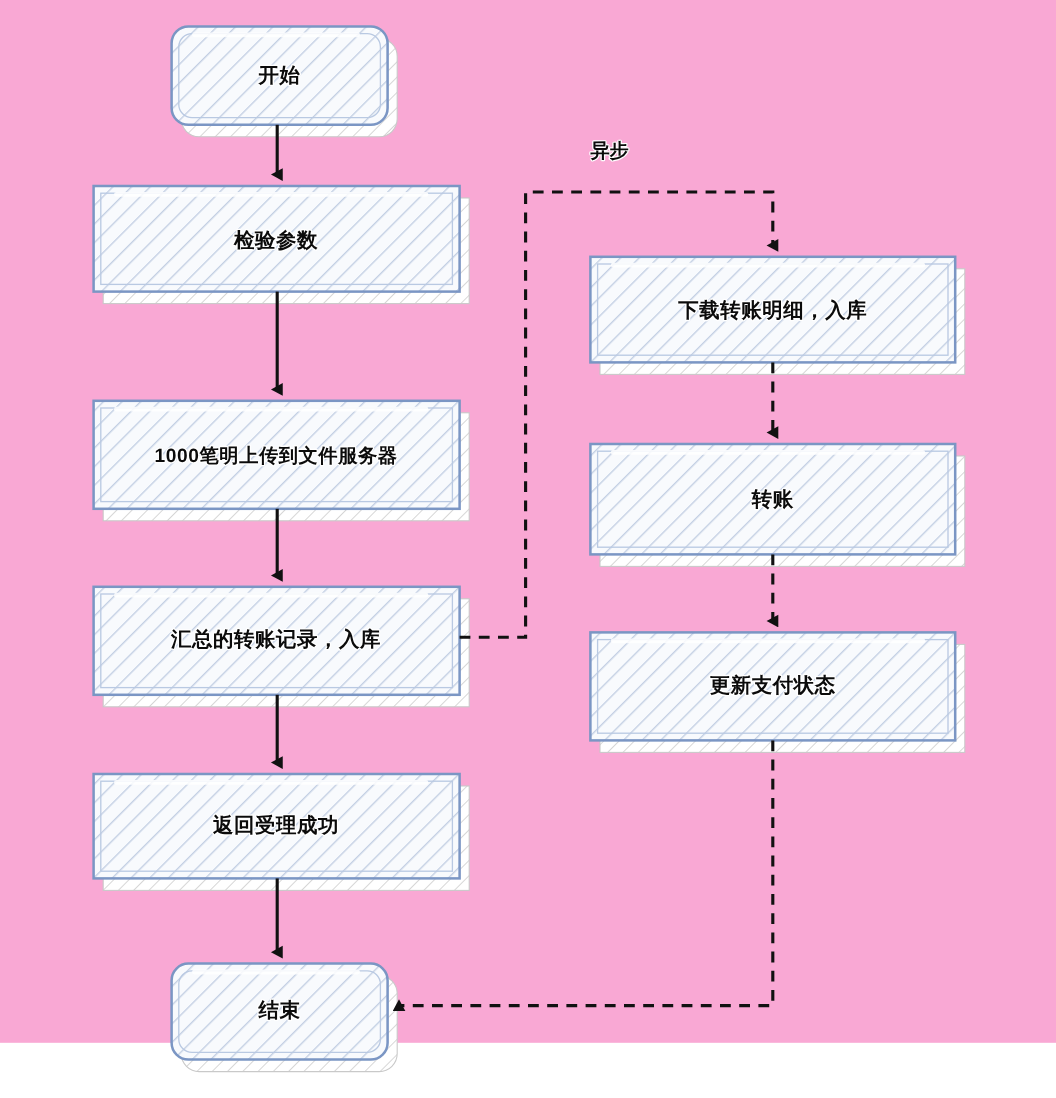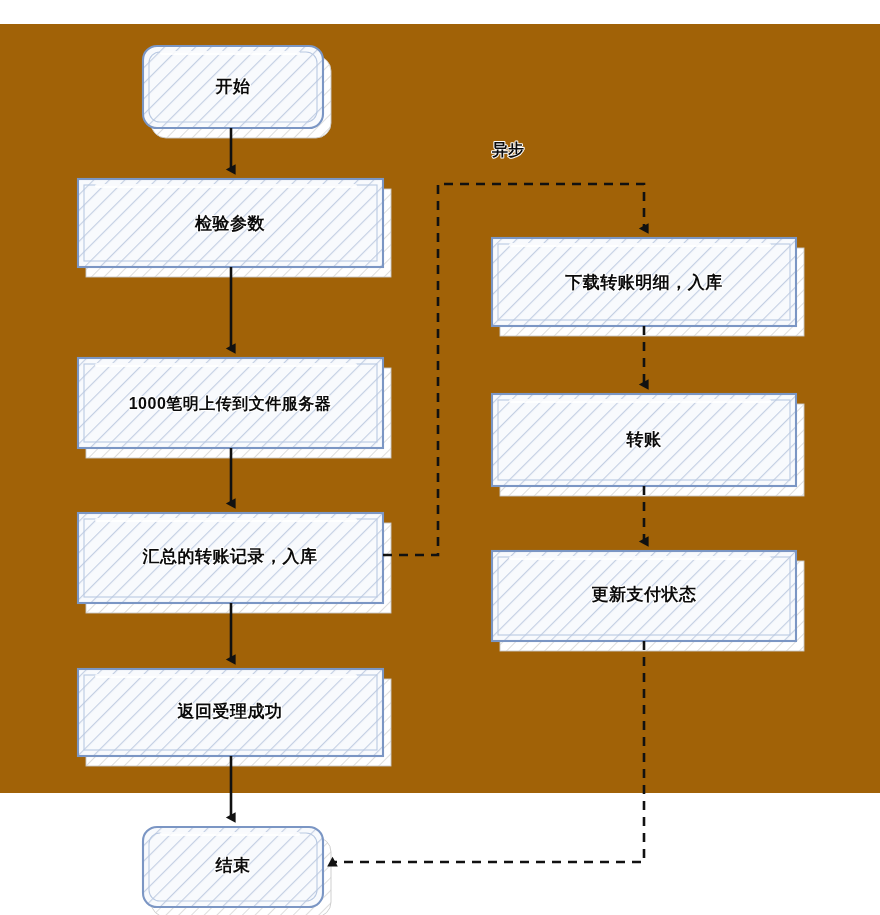--- a/index.html
+++ b/index.html
@@ -9,23 +9,22 @@
   }
   body {
     width: 880px;
     height: 915px;
     font-family: "Liberation Sans", "DejaVu Sans", sans-serif;
     overflow: hidden;
   }
   #canvas {
     position: relative;
     width: 880px;
-    height: 769px;
-    background: #a16207;
-    margin-top: 24px;
+    height: 869px;
+    background: #f9a8d4;
   }
   svg.board {
     position: absolute;
     top: 0;
     left: 0;
     width: 880px;
     height: 915px;
   }
   .node-label {
     font-family: "Liberation Sans", "DejaVu Sans", sans-serif;

